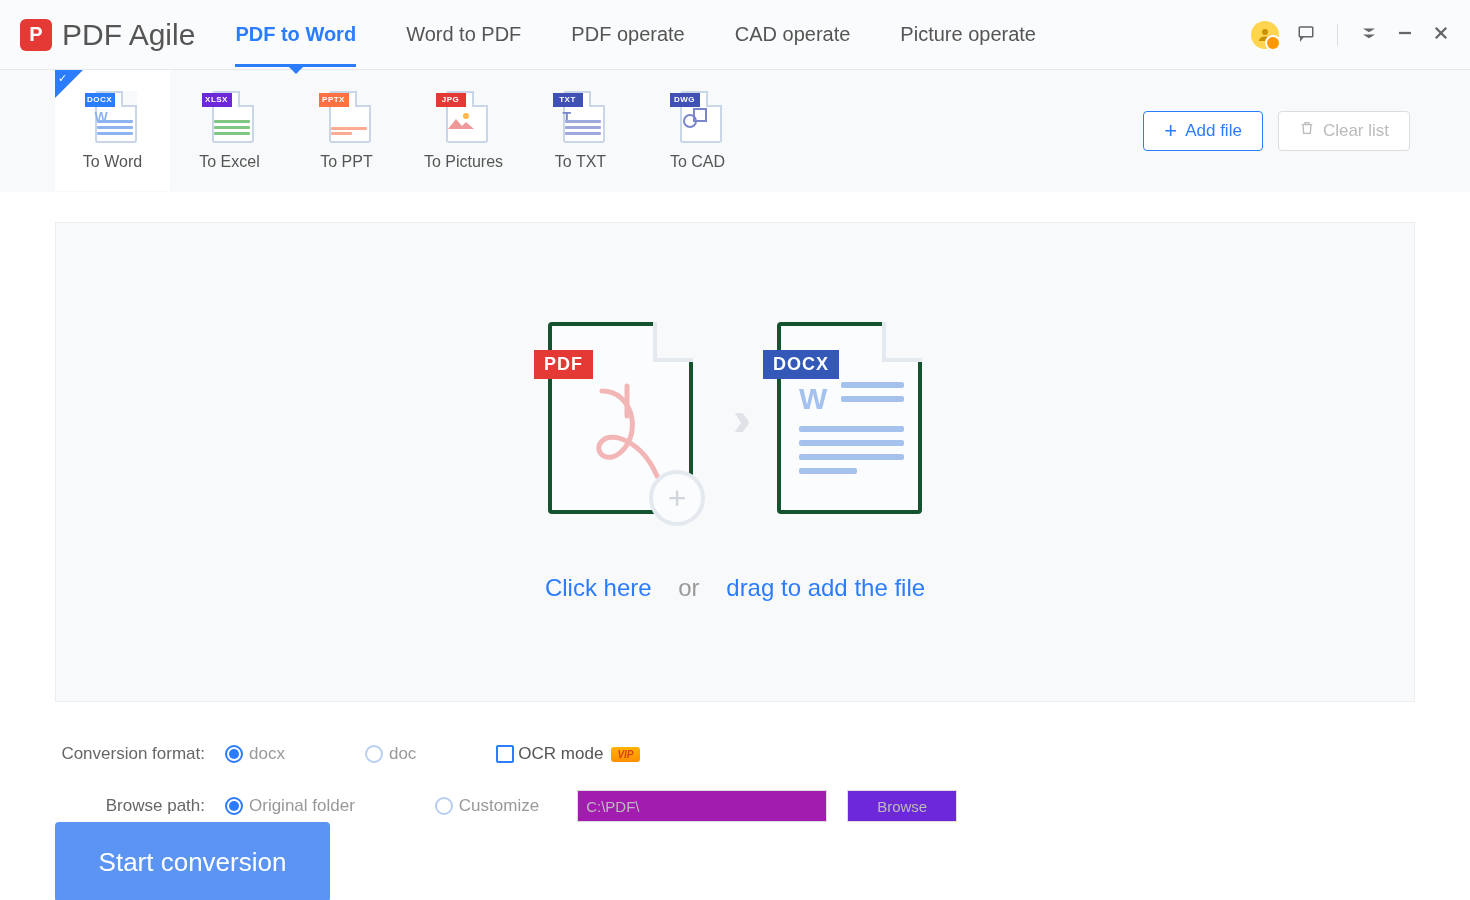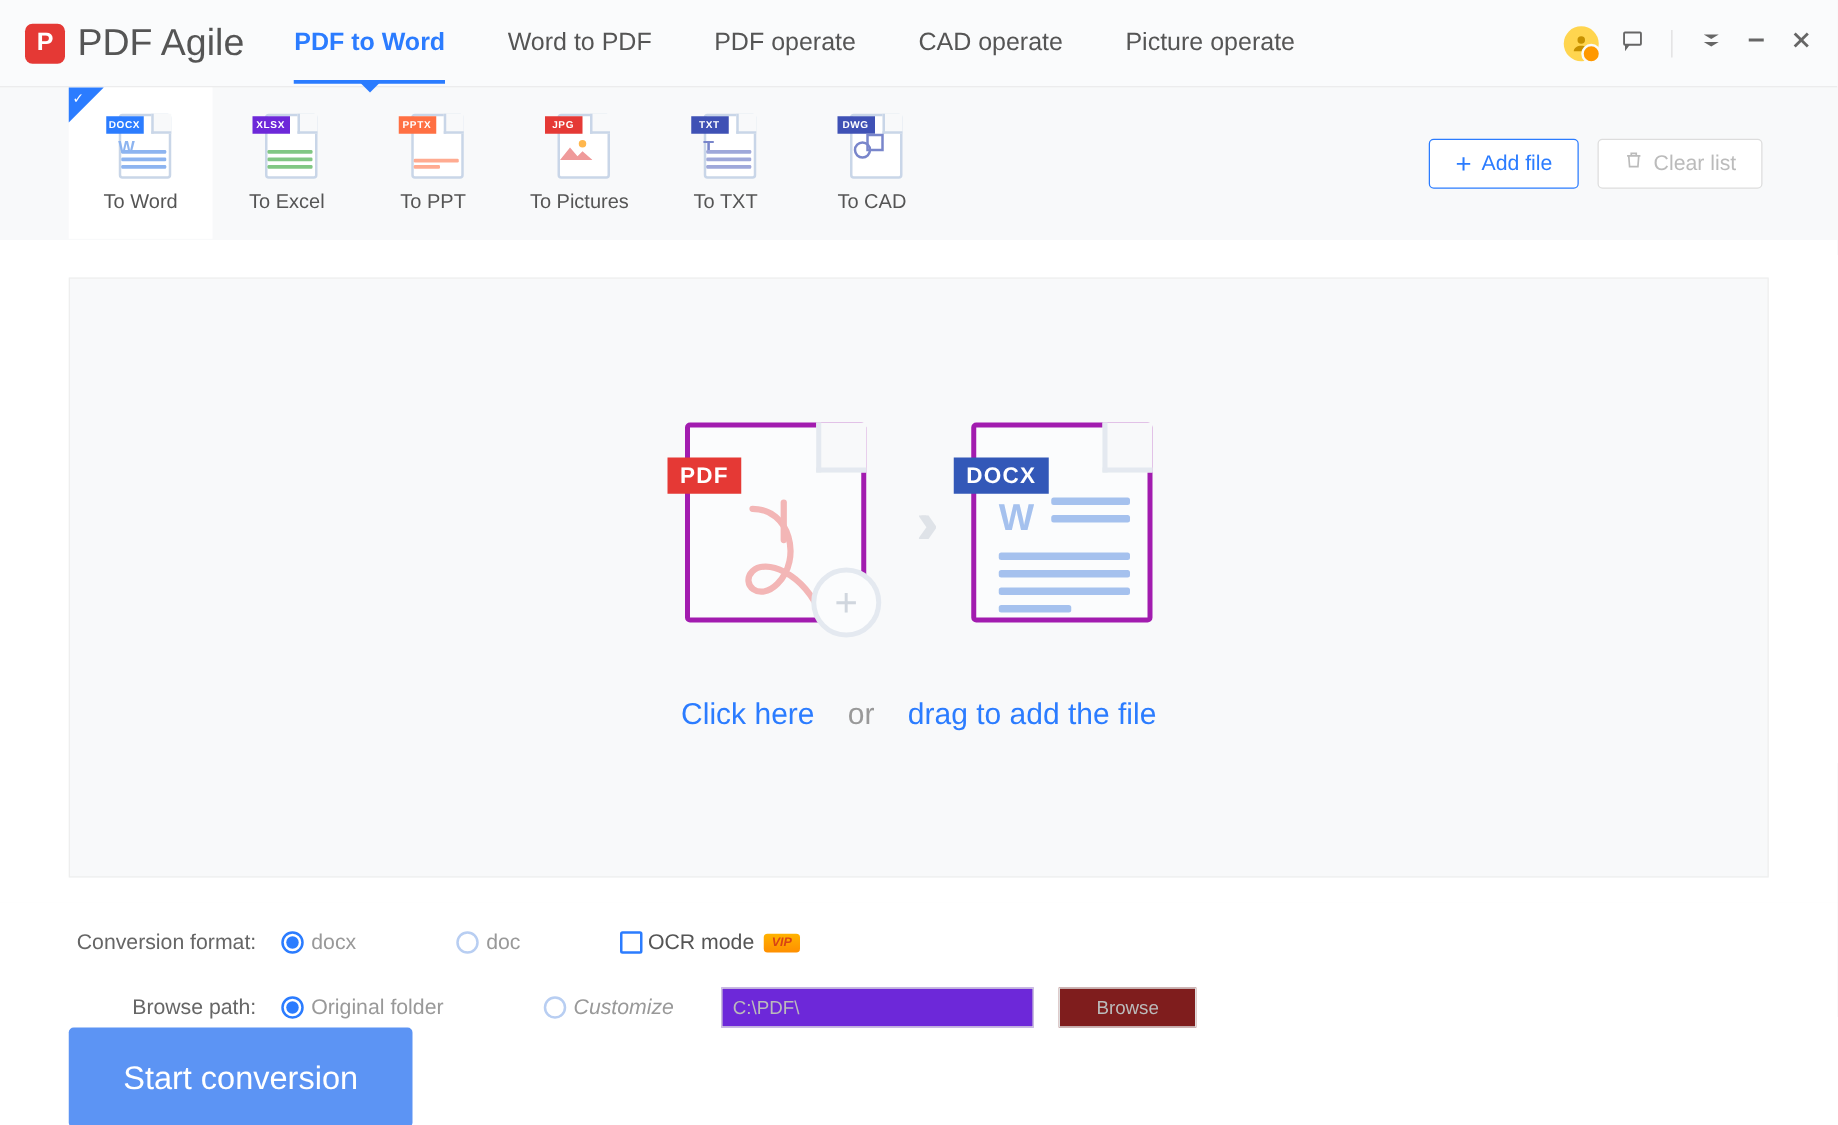--- a/index.html
+++ b/index.html
@@ -42,21 +42,21 @@
 .btn { display: inline-flex; align-items: center; gap: 8px; height: 40px; padding: 0 20px; border-radius: 4px; font-size: 17px; cursor: pointer; border: 1px solid transparent; }
 .btn-addfile { border-color: #2b7cff; color: #2b7cff; background: #fff; margin-right: 15px; }
 .btn-addfile .plus { font-size: 22px; font-weight: 300; }
 .btn-clearlist { border-color: #ddd; color: #bbb; background: #fff; }
 .trash-icon svg { width: 16px; height: 16px; }
 
 
 .content { background: #fff; padding: 30px 55px 20px 55px; }
 .dropzone { height: 480px; background: #f8f9fa; border: 1px solid #eee; display: flex; flex-direction: column; align-items: center; justify-content: center; gap: 60px; cursor: pointer; }
 .dz-graphics { display: flex; align-items: center; gap: 40px; }
-.big-file { width: 145px; height: 160px; border: 4px solid #a21caf; border-radius: 4px; position: relative; background: #fbfcfd; }
+.big-file { width: 145px; height: 192px; border: 4px solid #14532d; border-radius: 4px; position: relative; background: #fbfcfd; }
 .big-file .fold { position:absolute; top:-4px; right:-4px; width:40px; height:40px; background:#f8f9fa; border-left:4px solid #e4e9f0; border-bottom:4px solid #e4e9f0; }
 .big-file .badge { position:absolute; top:24px; left:-18px; padding:4px 10px; color:#fff; font-weight:bold; font-size:18px; letter-spacing:1px; }
 .badge-pdf{background:#e53935;} .badge-docx{background:#3358b8;}
 .big-file .pdf-swoosh { position:absolute; top:55px; left:30px; }
 .big-file .addcircle { position:absolute; bottom:-16px; right:-16px; width:56px; height:56px; border:4px solid #e4e9f0; border-radius:50%; background:#fbfcfd; display:flex; align-items:center; justify-content:center; color:#d0d6de; font-size:32px; font-weight:300;}
 .big-file .docx-w{position:absolute; top:56px; left:18px; color:#a5c1ee; font-size:30px; font-weight:bold;}
 .big-file .docx-lines{position:absolute; top:56px; left:60px; right:14px; display:flex; flex-direction:column; gap:8px;}
 .big-file .docx-lines span, .big-file .docx-lines2 span{height:6px; background:#a5c1ee; border-radius:2px;}
 .big-file .docx-lines2{position:absolute; top:100px; left:18px; right:14px; display:flex; flex-direction:column; gap:8px;}
 .arrow-conv { color:#dfe3e8; font-size:48px; font-weight:bold; letter-spacing:-14px;}
@@ -70,22 +70,22 @@
 .opt-row { display: flex; align-items: center; gap: 20px; }
 .opt-label { width: 150px; text-align: right; color: #666; }
 .radio { display: inline-flex; align-items: center; gap: 6px; cursor: pointer; color: #999; margin-right: 60px; }
 .radio .r { width: 18px; height: 18px; border: 2px solid #2b7cff; border-radius: 50%; display: inline-flex; align-items:center; justify-content:center; }
 .radio.checked .r::after { content:""; width:10px; height:10px; background:#2b7cff; border-radius:50%; }
 .radio.unchecked .r { border-color:#b8cef2; }
 .chk { display: inline-flex; align-items: center; gap: 4px; cursor: pointer; color: #555; }
 .chk .c { width: 18px; height: 18px; border: 2px solid #2b7cff; border-radius: 2px; }
 .vip { background: linear-gradient(#ffb300,#ff8f00); color:#7a3; font-size:10px; font-weight:bold; padding:2px 6px; border-radius:3px; margin-left:4px; color:#8a2;}
 .vip::before{content:"VIP"; color:#d84315; font-style:italic;}
-.path-input { width: 250px; height: 32px; border:1px solid #ddd; background:#6d28d9; padding:0 8px; color:#bbb; font-size:15px; }
-.browse-btn { width:110px; height:32px; background:#7f1d1d; border:1px solid #ddd; color:#bbb; font-size:15px; cursor:default; }
+.path-input { width: 250px; height: 32px; border:1px solid #ddd; background:#a21caf; padding:0 8px; color:#bbb; font-size:15px; }
+.browse-btn { width:110px; height:32px; background:#6d28d9; border:1px solid #ddd; color:#bbb; font-size:15px; cursor:default; }
 
 .start-btn { width: 275px; height: 80px; background: #5c94f4; color: #fff; font-size: 26px; border-radius: 4px; display: flex; align-items: center; justify-content: center; cursor: pointer; border:none; }
 </style>
 </head>
 <body>
 
 <div class="topbar">
   <div class="logo-block">
     <div class="logo-icon">P</div>
     <div class="logo-text">PDF Agile</div>
@@ -273,21 +273,21 @@
           <span>OCR mode</span>
           <span class="vip"></span>
         </label>
     </div>
     <div class="opt-row">
       <span class="opt-label">Browse path:</span>
       <label class="radio checked">
           <span class="r"></span>
           <span>Original folder</span>
         </label>
-      <label class="radio unchecked" style="margin-right:18px;font-style:italic;">
+      <label class="radio unchecked" style="margin-right:18px;">
           <span class="r"></span>
           <span>Customize</span>
         </label>
       <input class="path-input" disabled="" value="C:\PDF\" style="">
       <button class="browse-btn" disabled="">Browse</button>
     </div>
   </div>
   <button class="start-btn">Start conversion</button>
 </div>
 

